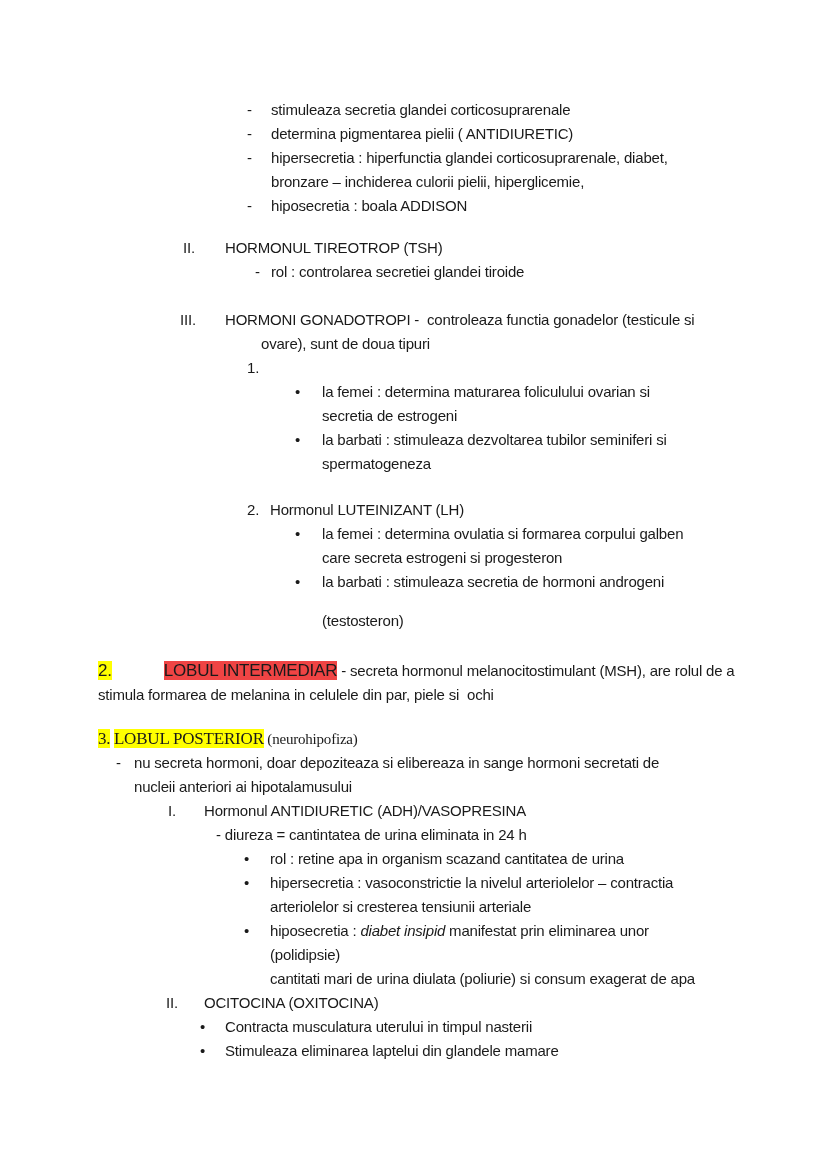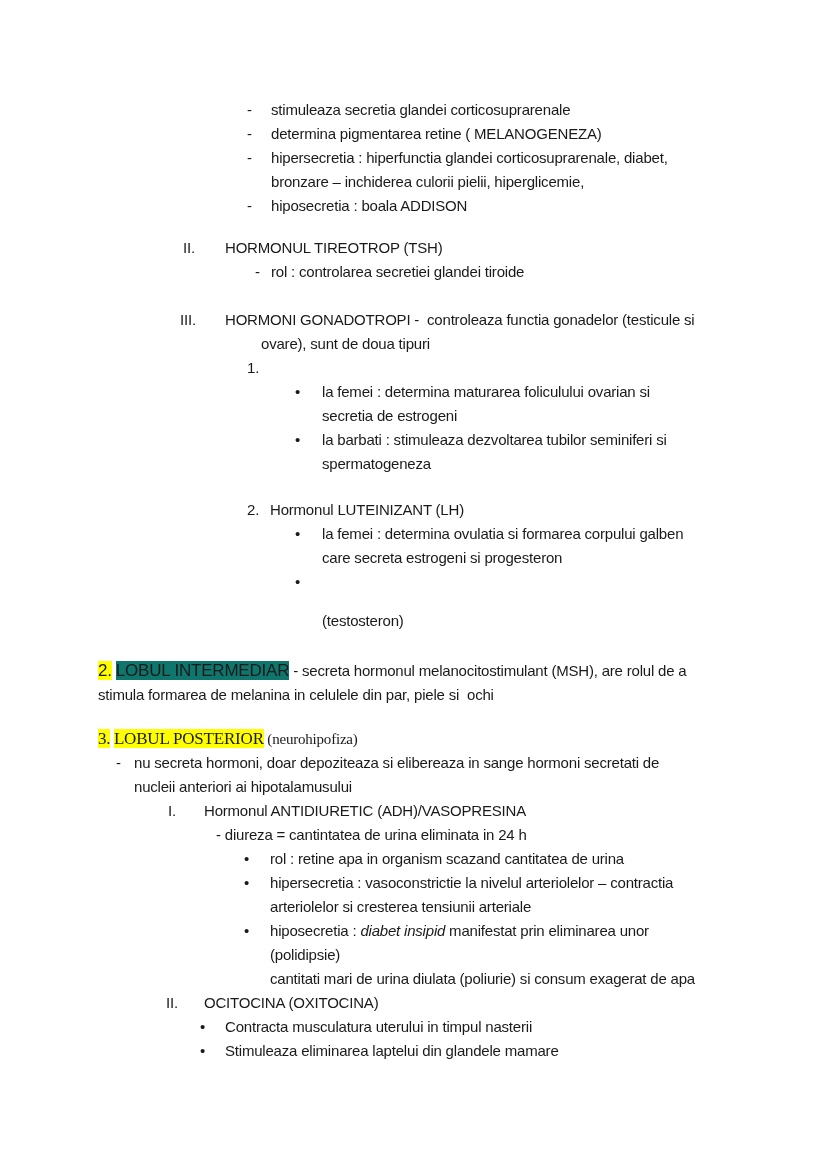--- a/index.html
+++ b/index.html
@@ -46,43 +46,43 @@
   .it {
     font-style: italic;
   }
 </style>
 </head>
 <body>
 
 <div id="page" style="background: rgb(255, 255, 255); color: rgb(26, 26, 26);">
   <div id="document-content">
       <div class="line" style="padding-left: 247px;"><span class="marker" style="width: 24px;">-</span><span class="text"><span>stimuleaza secretia glandei corticosuprarenale</span></span></div>
-      <div class="line" style="padding-left: 247px;"><span class="marker" style="width: 24px;">-</span><span class="text"><span>determina pigmentarea retine ( MELANOGENEZA)</span></span></div>
+      <div class="line" style="padding-left: 247px;"><span class="marker" style="width: 24px;">-</span><span class="text"><span>determina pigmentarea pielii ( ANTIDIURETIC)</span></span></div>
       <div class="line" style="padding-left: 247px;"><span class="marker" style="width: 24px;">-</span><span class="text"><span>hipersecretia : hiperfunctia glandei corticosuprarenale, diabet,</span></span></div>
       <div class="line" style="padding-left: 271px;"><span class="text"><span>bronzare – inchiderea culorii pielii, hiperglicemie,</span></span></div>
       <div class="line" style="padding-left: 247px;"><span class="marker" style="width: 24px;">-</span><span class="text"><span>hiposecretia : boala ADDISON</span></span></div>
       <div class="spacer" style="height: 18px;"></div>
       <div class="line" style="padding-left: 183px;"><span class="marker" style="width: 42px;">II.</span><span class="text"><span>HORMONUL TIREOTROP (TSH)</span></span></div>
       <div class="line" style="padding-left: 255px;"><span class="marker" style="width: 16px;">-</span><span class="text"><span>rol : controlarea secretiei glandei tiroide</span></span></div>
       <div class="spacer" style="height: 24px;"></div>
       <div class="line" style="padding-left: 180px;"><span class="marker" style="width: 45px;">III.</span><span class="text"><span>HORMONI GONADOTROPI -  controleaza functia gonadelor (testicule si</span></span></div>
       <div class="line" style="padding-left: 225px; margin-left: 36px;"><span class="text"><span>ovare), sunt de doua tipuri</span></span></div>
       <div class="line" style="padding-left: 247px;"><span class="marker" style="width: 23px;">1.</span></div>
       <div class="line" style="padding-left: 295px;"><span class="marker" style="width: 27px;">•</span><span class="text"><span>la femei : determina maturarea foliculului ovarian si</span></span></div>
       <div class="line" style="padding-left: 322px;"><span class="text"><span>secretia de estrogeni</span></span></div>
       <div class="line" style="padding-left: 295px;"><span class="marker" style="width: 27px;">•</span><span class="text"><span>la barbati : stimuleaza dezvoltarea tubilor seminiferi si</span></span></div>
       <div class="line" style="padding-left: 322px;"><span class="text"><span>spermatogeneza</span></span></div>
       <div class="spacer" style="height: 22px;"></div>
       <div class="line" style="padding-left: 247px;"><span class="marker" style="width: 23px;">2.</span><span class="text"><span>Hormonul LUTEINIZANT (LH)</span></span></div>
       <div class="line" style="padding-left: 295px;"><span class="marker" style="width: 27px;">•</span><span class="text"><span>la femei : determina ovulatia si formarea corpului galben</span></span></div>
       <div class="line" style="padding-left: 322px;"><span class="text"><span>care secreta estrogeni si progesteron</span></span></div>
-      <div class="line" style="padding-left: 295px;"><span class="marker" style="width: 27px;">•</span></div>
+      <div class="line" style="padding-left: 295px;"><span class="marker" style="width: 27px;">•</span><span class="text"><span>la barbati : stimuleaza secretia de hormoni androgeni</span></span></div>
       <div class="line" style="padding-left: 322px; margin-top: 15px;"><span class="text"><span>(testosteron)</span></span></div>
       <div class="spacer" style="height: 26px;"></div>
-      <div class="line" style="padding-left: 98px;"><span class="text"><span class="hl hd" style="background: rgb(255, 255, 0);">2.</span><span> </span><span class="hl hd" style="background: #0f766e;">LOBUL INTERMEDIAR</span><span> - secreta hormonul melanocitostimulant (MSH), are rolul de a</span></span></div>
+      <div class="line" style="padding-left: 98px;"><span class="text"><span class="hl hd" style="background: rgb(255, 255, 0);">2.</span><span> </span><span class="hl hd" style="background: #ef4444; margin-left: 48px;">LOBUL INTERMEDIAR</span><span> - secreta hormonul melanocitostimulant (MSH), are rolul de a</span></span></div>
       <div class="line" style="padding-left: 98px;"><span class="text"><span>stimula formarea de melanina in celulele din par, piele si  ochi</span></span></div>
       <div class="spacer" style="height: 20px;"></div>
       <div class="line" style="padding-left: 98px; font-family: Liberation Serif, serif;"><span class="text"><span class="hl hd" style="background: rgb(255, 255, 0);">3.</span><span> </span><span class="hl hd" style="background: rgb(255, 255, 0);">LOBUL POSTERIOR</span><span> (neurohipofiza)</span></span></div>
       <div class="line" style="padding-left: 116px;"><span class="marker" style="width: 18px;">-</span><span class="text"><span>nu secreta hormoni, doar depoziteaza si elibereaza in sange hormoni secretati de</span></span></div>
       <div class="line" style="padding-left: 134px;"><span class="text"><span>nucleii anteriori ai hipotalamusului</span></span></div>
       <div class="line" style="padding-left: 168px;"><span class="marker" style="width: 36px;">I.</span><span class="text"><span>Hormonul ANTIDIURETIC (ADH)/VASOPRESINA</span></span></div>
       <div class="line" style="padding-left: 216px;"><span class="text"><span>- diureza = cantintatea de urina eliminata in 24 h</span></span></div>
       <div class="line" style="padding-left: 244px;"><span class="marker" style="width: 26px;">•</span><span class="text"><span>rol : retine apa in organism scazand cantitatea de urina</span></span></div>
       <div class="line" style="padding-left: 244px;"><span class="marker" style="width: 26px;">•</span><span class="text"><span>hipersecretia : vasoconstrictie la nivelul arteriolelor – contractia</span></span></div>
       <div class="line" style="padding-left: 270px;"><span class="text"><span>arteriolelor si cresterea tensiunii arteriale</span></span></div>

